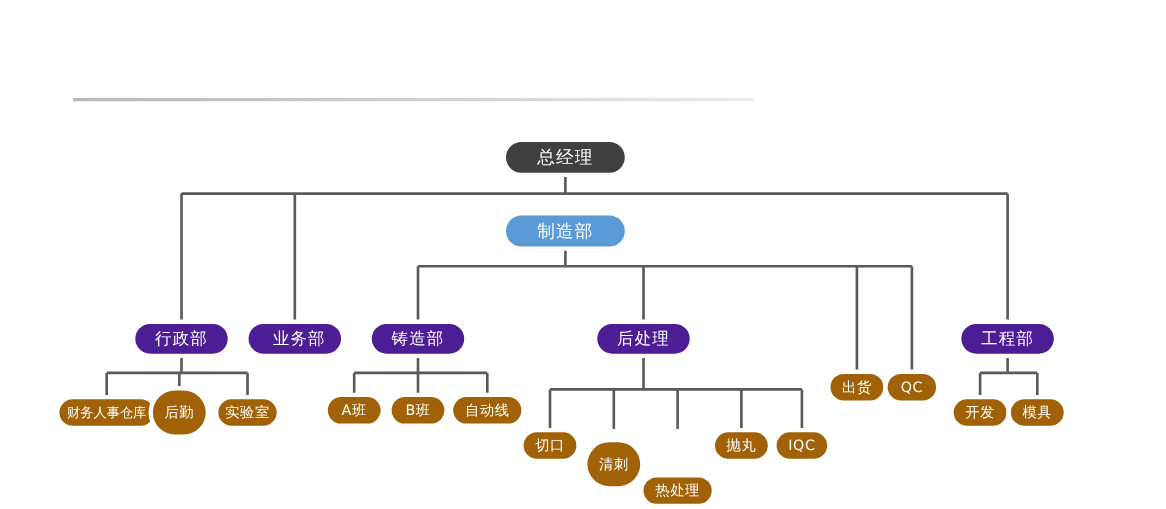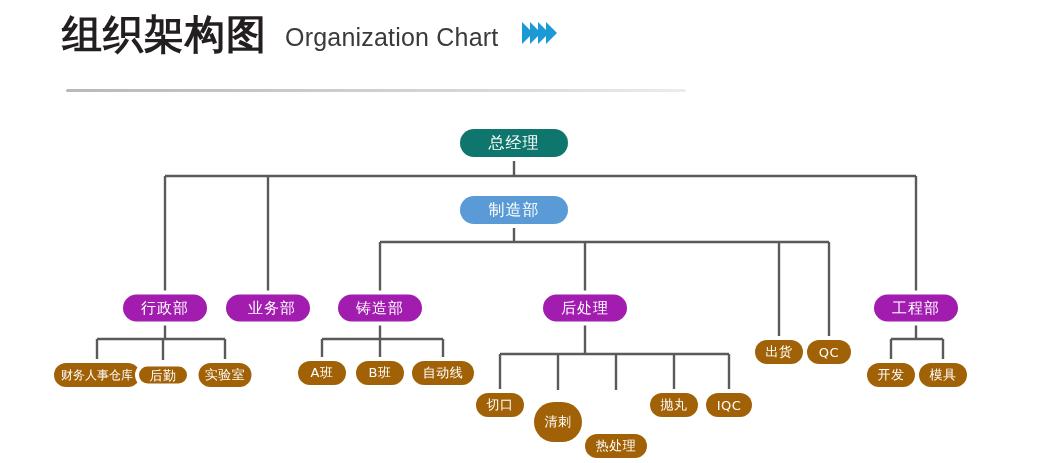--- a/index.html
+++ b/index.html
@@ -102,36 +102,36 @@
     font-weight: normal;
     display: flex;
     align-items: center;
     justify-content: center;
     box-sizing: border-box;
     box-shadow: 0 0 0 4px #ffffff, 0 1px 2px rgba(0,0,0,0.13);
     letter-spacing: 1px;
     z-index: 3;
   }
   .node.lvl-root {
-    background: #0f766e;
+    background: #404040;
     font-size: 16px;
     padding: 4px 16px;
     height: 28px;
     min-width: 106px;
     text-align: right;
   }
   .node.lvl-blue {
     background: #5a9ad6;
     font-size: 16px;
     padding: 0 16px;
     height: 28px;
     min-width: 106px;
   }
   .node.lvl-dept {
-    background: #a21caf;
+    background: #4c1d95;
     font-size: 15px;
     padding: 0 14px;
     height: 27px;
     min-width: 82px;
     font-family: Liberation Serif, serif;
   }
   .node.lvl-leaf {
     background: #a16207;
     font-size: 13px;
     padding: 0 10px;
@@ -142,30 +142,20 @@
   .node.lvl-leaf.wide {
     letter-spacing: 0px;
     font-size: 12px;
   }
 </style>
 </head>
 <body>
 
 <div id="page">
 
-  <div class="header">
-    <span class="title-cn">组织架构图</span>
-    <span class="title-en">Organization Chart</span>
-    <span class="chevrons">
-      <span class="chev"></span>
-        <span class="chev"></span>
-        <span class="chev"></span>
-        <span class="chev"></span>
-    </span>
-  </div>
   <div class="divider"></div>
 
   <div class="chart-area">
     <svg class="lines" viewBox="0 0 1060 463" preserveAspectRatio="none" id="lines-svg">
         <line x1="514" y1="157" x2="514" y2="176" stroke="#5a5a5a" stroke-width="2.4" stroke-linecap="butt"></line>
         <line x1="165" y1="176" x2="916" y2="176" stroke="#5a5a5a" stroke-width="2.4" stroke-linecap="butt"></line>
         <line x1="165" y1="176" x2="165" y2="291.5" stroke="#5a5a5a" stroke-width="2.4" stroke-linecap="butt"></line>
         <line x1="268" y1="176" x2="268" y2="291.5" stroke="#5a5a5a" stroke-width="2.4" stroke-linecap="butt"></line>
         <line x1="916" y1="176" x2="916" y2="291.5" stroke="#5a5a5a" stroke-width="2.4" stroke-linecap="butt"></line>
         <line x1="514" y1="224" x2="514" y2="242" stroke="#5a5a5a" stroke-width="2.4" stroke-linecap="butt"></line>
@@ -208,21 +198,21 @@
         </div>
         <div class="node lvl-blue" style="left: 514px; top: 210px; width: 108px; height: 28px;">
           <span>制造部</span>
         </div>
         <div class="node lvl-dept" style="left: 916px; top: 308px; width: 84px; height: 27px;">
           <span>工程部</span>
         </div>
         <div class="node lvl-leaf wide" style="left: 97px; top: 375px; width: 86px; height: 24px;">
           <span>财务人事仓库</span>
         </div>
-        <div class="node lvl-leaf" style="left: 163px; top: 375px; width: 48px; height: 17px;">
+        <div class="node lvl-leaf" style="left: 163px; top: 375px; width: 48px; height: 40px;">
           <span>后勤</span>
         </div>
         <div class="node lvl-leaf" style="left: 225px; top: 375px; width: 53px; height: 24px;">
           <span>实验室</span>
         </div>
         <div class="node lvl-dept" style="left: 380px; top: 308px; width: 84px; height: 27px;">
           <span>铸造部</span>
         </div>
         <div class="node lvl-dept" style="left: 585px; top: 308px; width: 84px; height: 27px;">
           <span>后处理</span>

